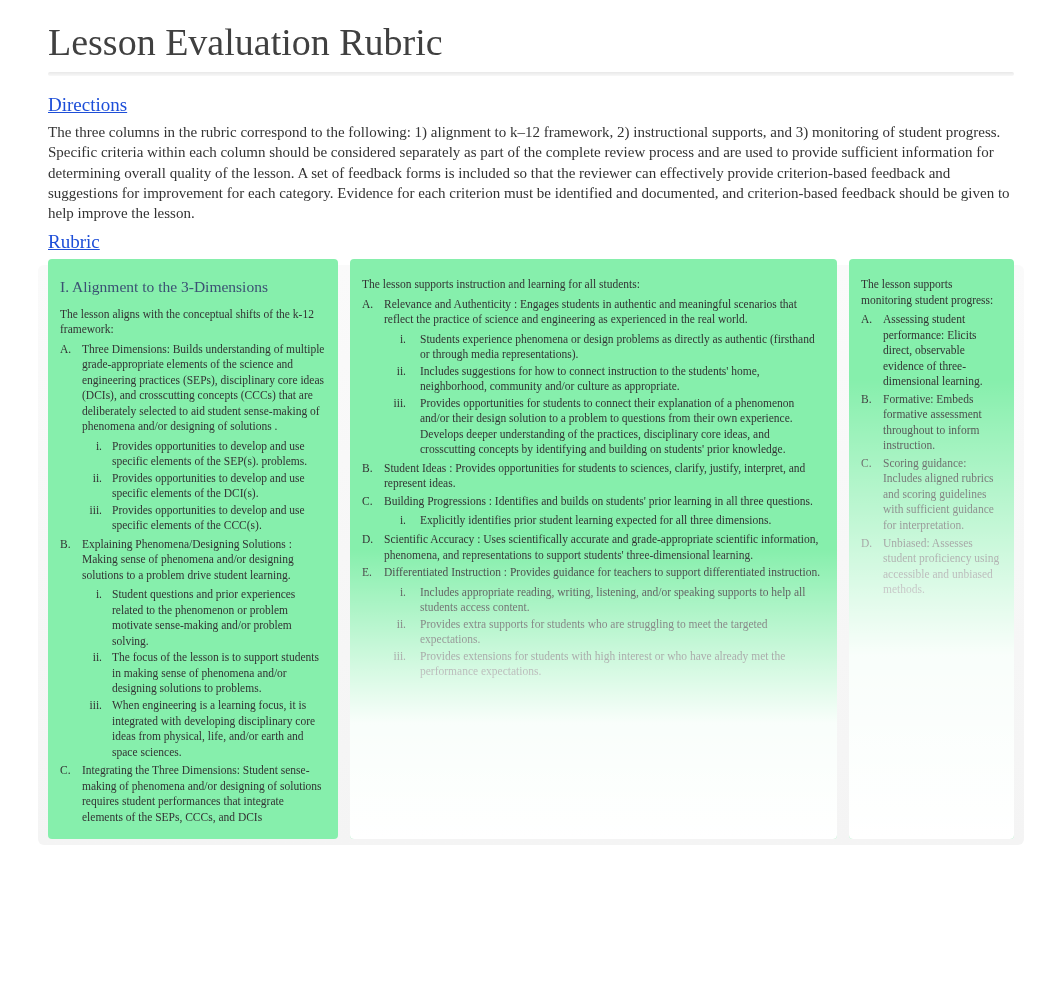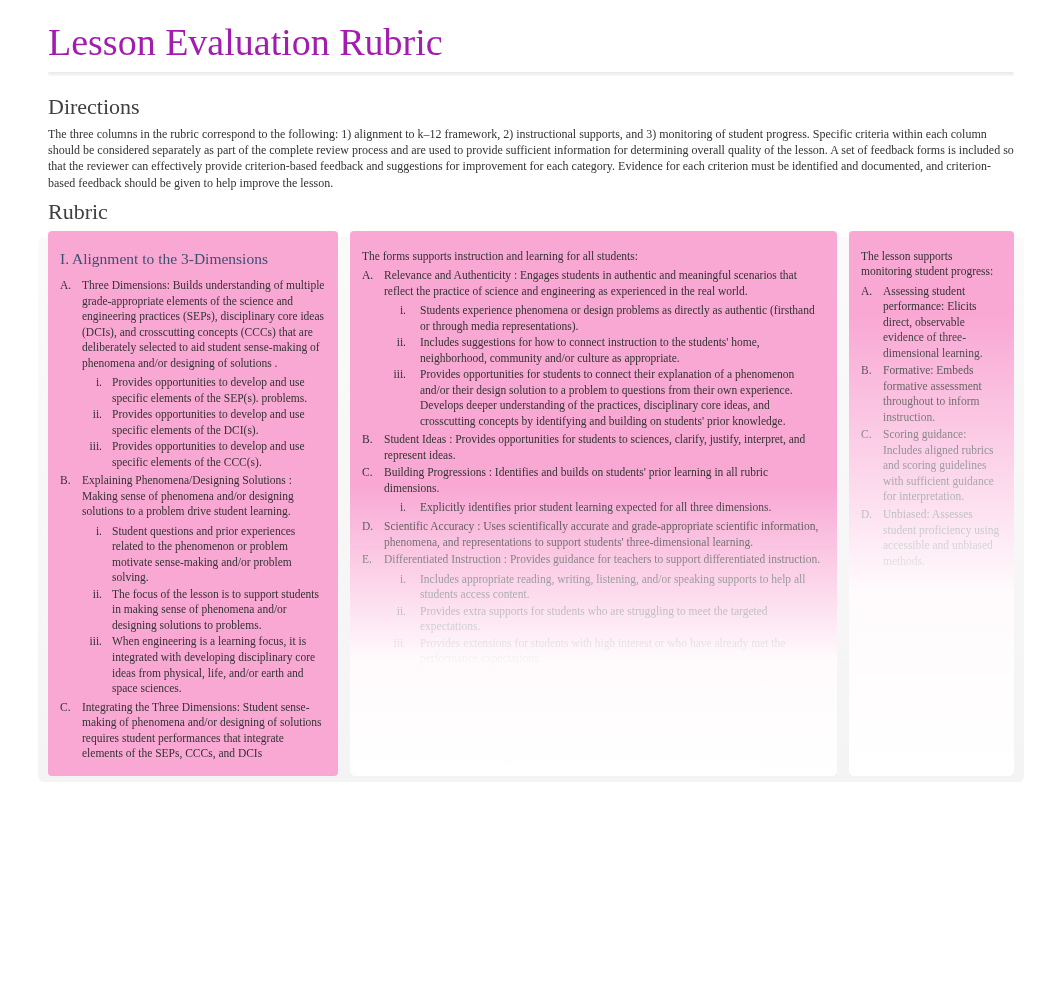--- a/index.html
+++ b/index.html
@@ -5,38 +5,39 @@
   * { box-sizing: border-box; margin: 0; padding: 0; }
   body {
     font-family: Georgia, 'Times New Roman', serif;
     background: #fff;
     padding: 20px 48px;
     color: #333;
     width: 1062px;
   }
   .title {
     font-size: 38px;
-    color: #a21caf;
+    color: #404040;
     font-weight: normal;
     margin-bottom: 8px;
   }
   .hr-grad {
     height: 4px;
     background: linear-gradient(to bottom, #e8e8e8, #f8f8f8);
     border-radius: 2px;
     margin-bottom: 18px;
   }
   .section-heading {
-    font-size: 22px;
-    color: #404040;
+    font-size: 19px;
+    color: #1d4ed8;
     font-weight: normal;
     margin-bottom: 6px;
+    text-decoration: underline;
   }
   .directions-text {
-    font-size: 12px;
+    font-size: 15px;
     line-height: 1.35;
     color: #333;
     margin-bottom: 8px;
   }
   .rubric-wrap {
     position: relative;
     margin-top: 4px;
   }
   .rubric-bg {
     position: absolute;
@@ -46,21 +47,21 @@
     z-index: 0;
   }
   .columns {
     position: relative;
     z-index: 1;
     display: flex;
     gap: 12px;
     align-items: stretch;
   }
   .col {
-    background: #f9a8d4;
+    background: #86efac;
     border-radius: 4px;
     padding: 18px 12px 12px 12px;
     font-size: 11.5px;
     line-height: 1.35;
     color: #333;
     position: relative;
     overflow: hidden;
   }
   .col1 { flex: 0 0 290px; }
   .col2 { flex: 1 1 auto; }
@@ -102,20 +103,21 @@
 <p class="directions-text">The three columns in the rubric correspond to the following: 1) alignment to k–12 framework, 2) instructional supports, and 3) monitoring of student progress. Specific criteria within each column should be considered separately as part of the complete review process and are used to provide sufficient information for determining overall quality of the lesson. A set of feedback forms is included so that the reviewer can effectively provide criterion-based feedback and suggestions for improvement for each category. Evidence for each criterion must be identified and documented, and criterion-based feedback should be given to help improve the lesson.</p>
 
 <h2 class="section-heading">Rubric</h2>
 
 <div class="rubric-wrap">
   <div class="rubric-bg"></div>
   <div class="columns">
 
     <div class="col col1">
       <h3 class="col-title">I.  Alignment to the 3-Dimensions</h3>
+      <p class="intro">The lesson aligns with the conceptual shifts of the k-12 framework:</p>
       <ul class="list-A" id="col1-list">
           <li>
             <span class="marker">A.</span>
             <span class="body">Three Dimensions: Builds understanding of multiple grade-appropriate elements of the science and engineering practices (SEPs), disciplinary core ideas (DCIs), and crosscutting concepts (CCCs) that are deliberately selected to aid student sense-making of phenomena and/or designing of solutions .</span>
           </li>
           <li>
             <span class="marker"></span>
             <span class="body">
               <ul class="list-roman">
                 <li>
@@ -157,21 +159,21 @@
             </span>
           </li>
           <li>
             <span class="marker">C.</span>
             <span class="body">Integrating the Three Dimensions:  Student sense-making of phenomena and/or designing of solutions requires student performances that integrate elements of the SEPs, CCCs, and DCIs</span>
           </li>
         </ul>
     </div>
 
     <div class="col col2">
-      <p class="intro">The forms supports instruction and learning for all students:</p>
+      <p class="intro">The lesson supports instruction and learning for all students:</p>
       <ul class="list-A" id="col2-list">
           <li>
             <span class="marker">A.</span>
             <span class="body">Relevance and Authenticity  : Engages students in authentic and meaningful scenarios that reflect the practice of science and engineering as experienced in the real world.</span>
           </li>
           <li>
             <span class="marker"></span>
             <span class="body">
               <ul class="list-roman">
                 <li>
@@ -188,21 +190,21 @@
                 </li>
               </ul>
             </span>
           </li>
           <li>
             <span class="marker">B.</span>
             <span class="body">Student Ideas  : Provides opportunities for students to sciences, clarify, justify, interpret, and represent ideas.</span>
           </li>
           <li>
             <span class="marker">C.</span>
-            <span class="body">Building Progressions  : Identifies and builds on students' prior learning in all rubric dimensions.</span>
+            <span class="body">Building Progressions  : Identifies and builds on students' prior learning in all three questions.</span>
           </li>
           <li>
             <span class="marker"></span>
             <span class="body">
               <ul class="list-roman">
                 <li>
                   <span class="marker">i.</span>
                   <span class="body">Explicitly identifies prior student learning expected for all three dimensions.</span>
                 </li>
               </ul>

